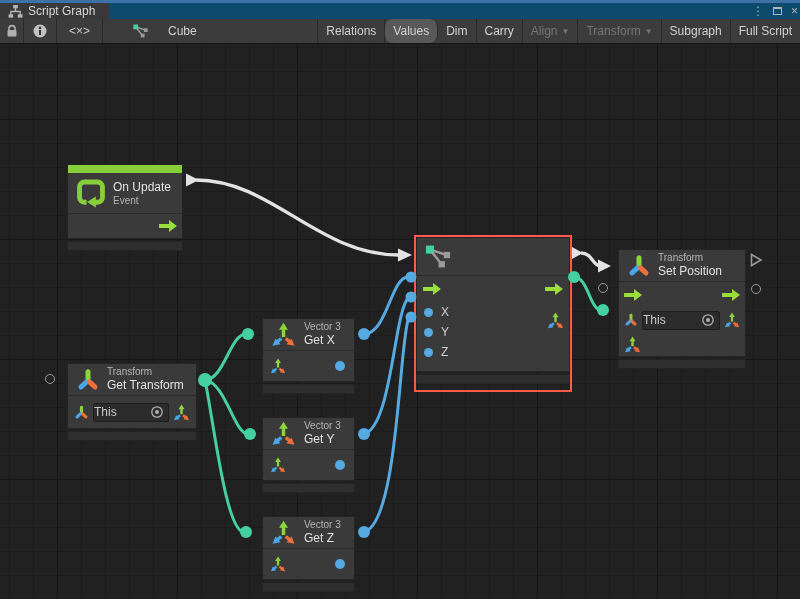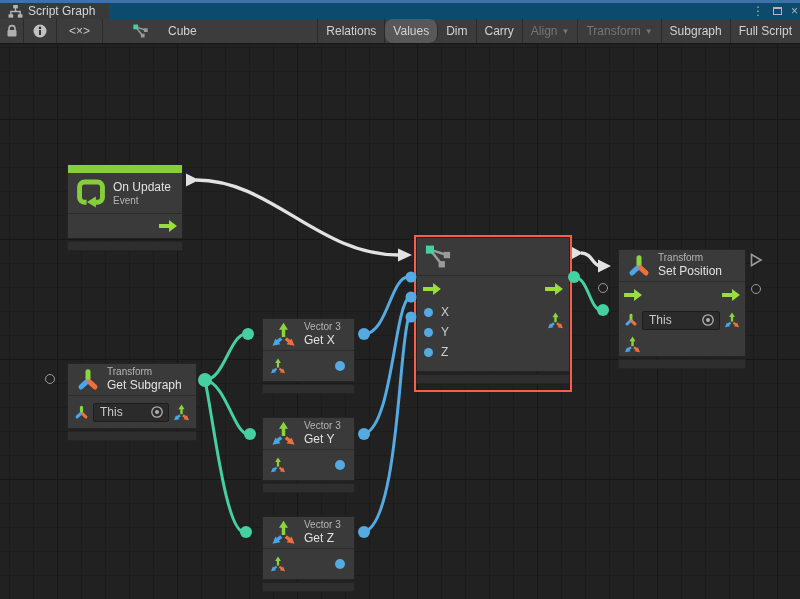--- a/index.html
+++ b/index.html
@@ -42,21 +42,21 @@
   .hdr { display:flex; align-items:center; gap:7px; padding:2px 8px; border-bottom:1px solid #2c2c2c; }
   .cat { font-size:10px; color:#b4b4b4; line-height:12px; }
   .ttl { font-size:12px; color:#e2e2e2; line-height:15px; white-space:nowrap; }
   .row { display:flex; align-items:center; }
   .ftr { height:10px; margin-top:2px; background:#2e2e2e; border:1px solid #242424; }
   .accent { height:8px; background:#87cf3a; }
   .dot { width:10px; height:10px; border-radius:50%; background:#55aae2; }
   .dot.small { width:9px; height:9px; }
   .portlabel { font-size:12px; color:#cecece; margin-left:8px; }
   .field { display:flex; align-items:center; justify-content:space-between; background:#2b2b2b;
-           border:1px solid #1d1d1d; border-radius:2px; height:19px; padding:0 4px 0 6px;
+           border:1px solid #1d1d1d; border-radius:2px; height:19px; padding:0 4px 0 0;
            color:#c9c9c9; font-size:12px;text-align:center; }
   .hollow { position:absolute; z-index:30; width:10px; height:10px; border-radius:50%;
             border:1.5px solid #9a9a9a; background:transparent; }
   .selwrap { position:absolute; z-index:10; border:2px solid #f95c49; }
 
   svg.ic { display:block; }
   .wires { position:absolute; inset:0; z-index:20; pointer-events:none; }
 </style>
 </head>
 <body>
@@ -196,21 +196,21 @@
   </div>
 
   <div class="node" style="left:67px; top:319px; width:130px">
     <div class="main">
       <div class="hdr">
         <svg class="ic" width="24" height="24" viewBox="0 0 20 20">
             <use href="#transform"></use>
           </svg>
         <div>
           <div class="cat">Transform</div>
-          <div class="ttl">Get Subgraph</div>
+          <div class="ttl">Get Transform</div>
         </div>
       </div>
       <div class="row" style="height:32px; padding:0 6px; gap:4px">
         <svg class="ic" width="15" height="15" viewBox="0 0 20 20">
             <use href="#transform"></use>
           </svg>
         <div class="field" style="flex:1">
           <span>This</span>
           <svg class="ic" width="14" height="14" viewBox="0 0 14 14">
               <use href="#picker"></use>

